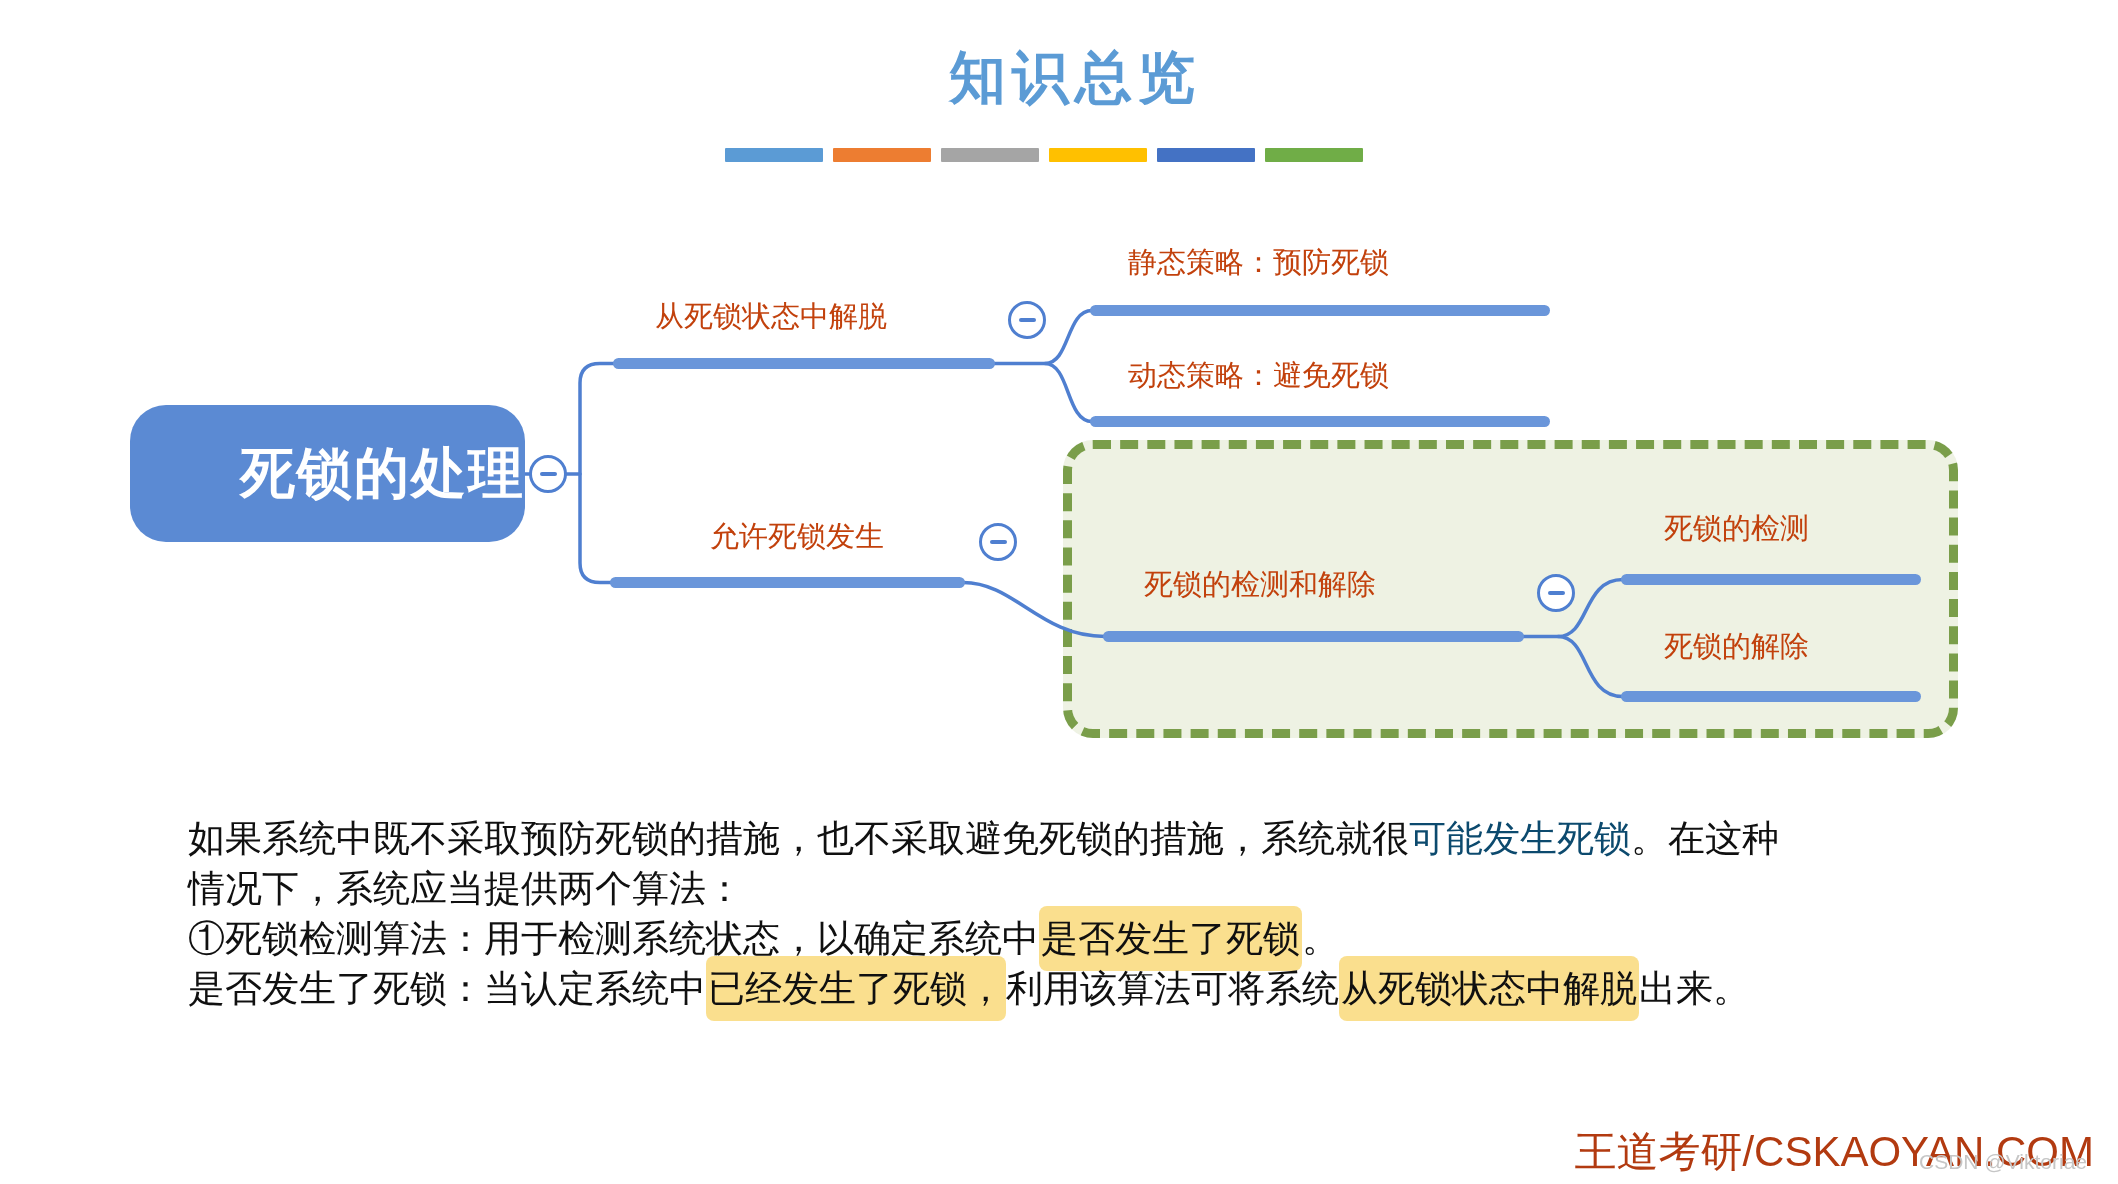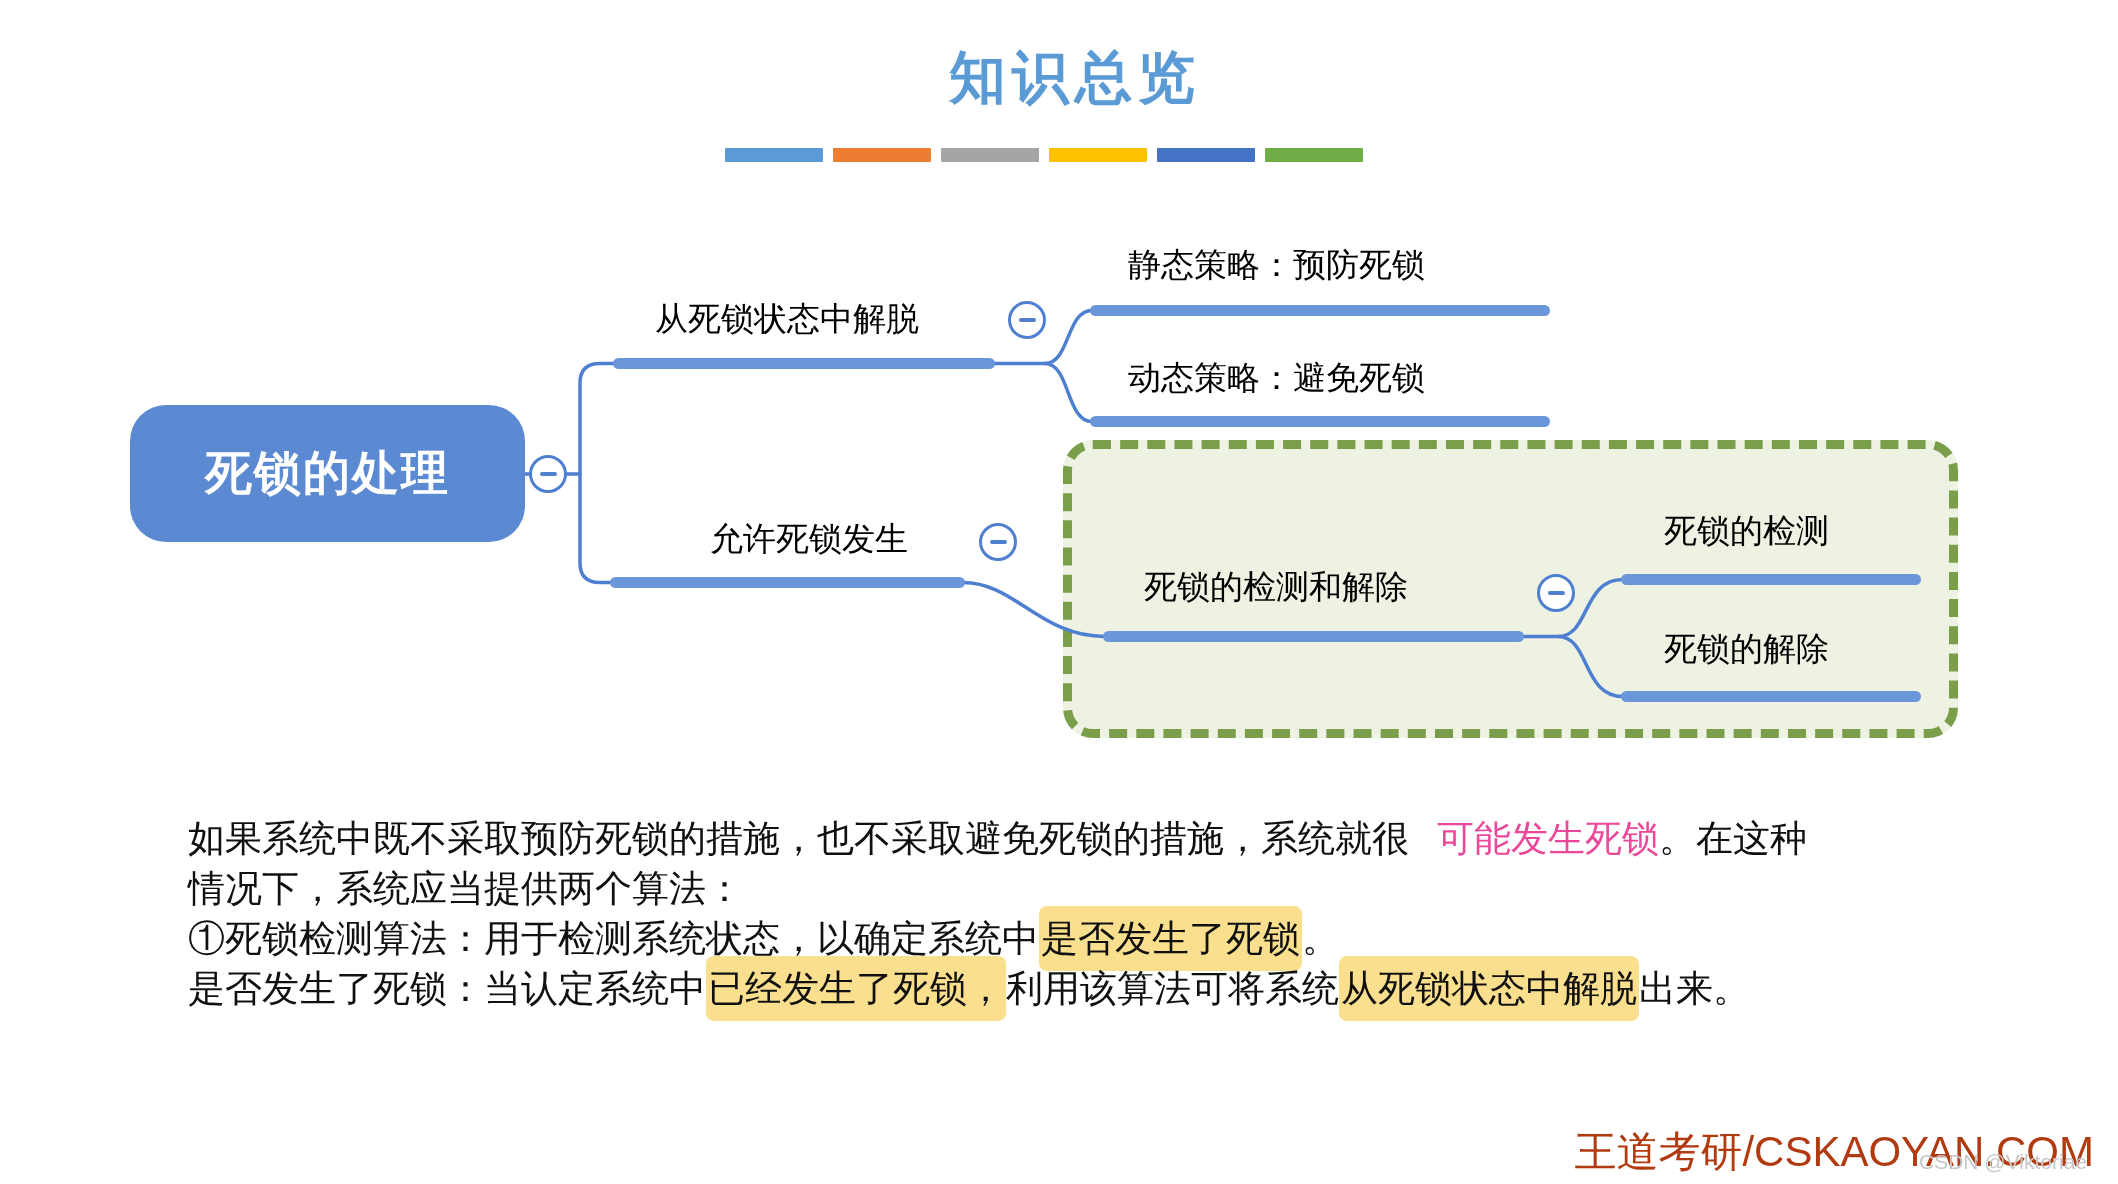--- a/index.html
+++ b/index.html
@@ -11,32 +11,32 @@
          font-family:"Liberation Serif","DejaVu Serif",serif;
          font-size:57px;font-weight:700;color:#5b9bd5;letter-spacing:6px;padding-left:32px;}
   .bars{position:absolute;left:725px;top:148px;display:flex;gap:10px;}
   .bars span{display:block;width:98px;height:14px;border-radius:1px;background:#ccc;}
 
   
   svg.links{position:absolute;left:0;top:0;width:2118px;height:1184px;}
   svg.links path{fill:none;stroke:#4f7fd0;stroke-width:3.5px;stroke-linecap:round;}
 
   .root-node{position:absolute;left:130px;top:405px;width:395px;height:137px;
-             background:#5b8ad3;border-radius:36px;display:flex;align-items:center;justify-content:center;
-             color:#ffffff;font-size:47px;font-weight:700;letter-spacing:2px;}
+             background:#5b8ad3;border-radius:36px;display:flex;align-items:center;justify-content:flex-end;
+             color:#ffffff;font-size:55px;font-weight:700;letter-spacing:2px;}
 
   .collapse{position:absolute;width:38px;height:38px;border-radius:50%;background:#ffffff;
             border:3px solid #4f7fd0;box-sizing:border-box;display:flex;align-items:center;justify-content:center;}
   .collapse i{display:block;width:17px;height:4px;background:#4f7fd0;border-radius:2px;}
   .collapse.c-root{left:529px;top:455px;}
   .collapse.c-no{left:1008px;top:301px;}
   .collapse.c-allow{left:979px;top:523px;}
   .collapse.c-dr{left:1537px;top:574px;}
 
-  .map-label{position:absolute;color:#000000;font-size:33px;white-space:nowrap;font-weight:500;}
+  .map-label{position:absolute;color:#c2410c;font-size:29px;white-space:nowrap;font-weight:500;}
   .l-no{left:655px;top:297px;}
   .l-static{left:1128px;top:243px;}
   .l-dynamic{left:1128px;top:356px;}
   .l-allow{left:704px;top:517px;margin-left:6px;}
   .l-dr{left:1144px;top:565px;}
   .l-detect{left:1664px;top:509px;}
   .l-resolve{left:1664px;top:627px;}
 
   .ubar{position:absolute;height:11px;border-radius:6px;background:#6a96da;}
   .u-no{left:613px;top:358px;width:382px;}
@@ -47,21 +47,21 @@
   .u-detect{left:1621px;top:574px;width:300px;}
   .u-resolve{left:1621px;top:691px;width:300px;}
 
   .dashed-box{position:absolute;left:1063px;top:440px;width:895px;height:298px;box-sizing:border-box;
               border:9px dashed #7a9e4a;border-radius:30px;background:#eef2e3;}
 
   
   .note{position:absolute;left:188px;top:814px;width:1790px;
         font-family:"Liberation Serif","DejaVu Serif",serif;
         font-size:37px;line-height:50px;color:#101010;}
-  .note .red{color:#ec4899;margin-left:28px;}
+  .note .red{color:#0c4a6e;}
   .note .hl{background:#fadf8e;border-radius:8px;padding:12px 2px;}
 
   
   .brand{position:absolute;right:24px;top:1124px;font-size:42px;color:#b23a10;
          font-family:"Liberation Sans","DejaVu Sans",sans-serif;white-space:nowrap;}
   .watermark{position:absolute;right:31px;top:1150px;font-size:21px;color:#c6c6c6;white-space:nowrap;}
 </style>
 </head>
 <body>
 

